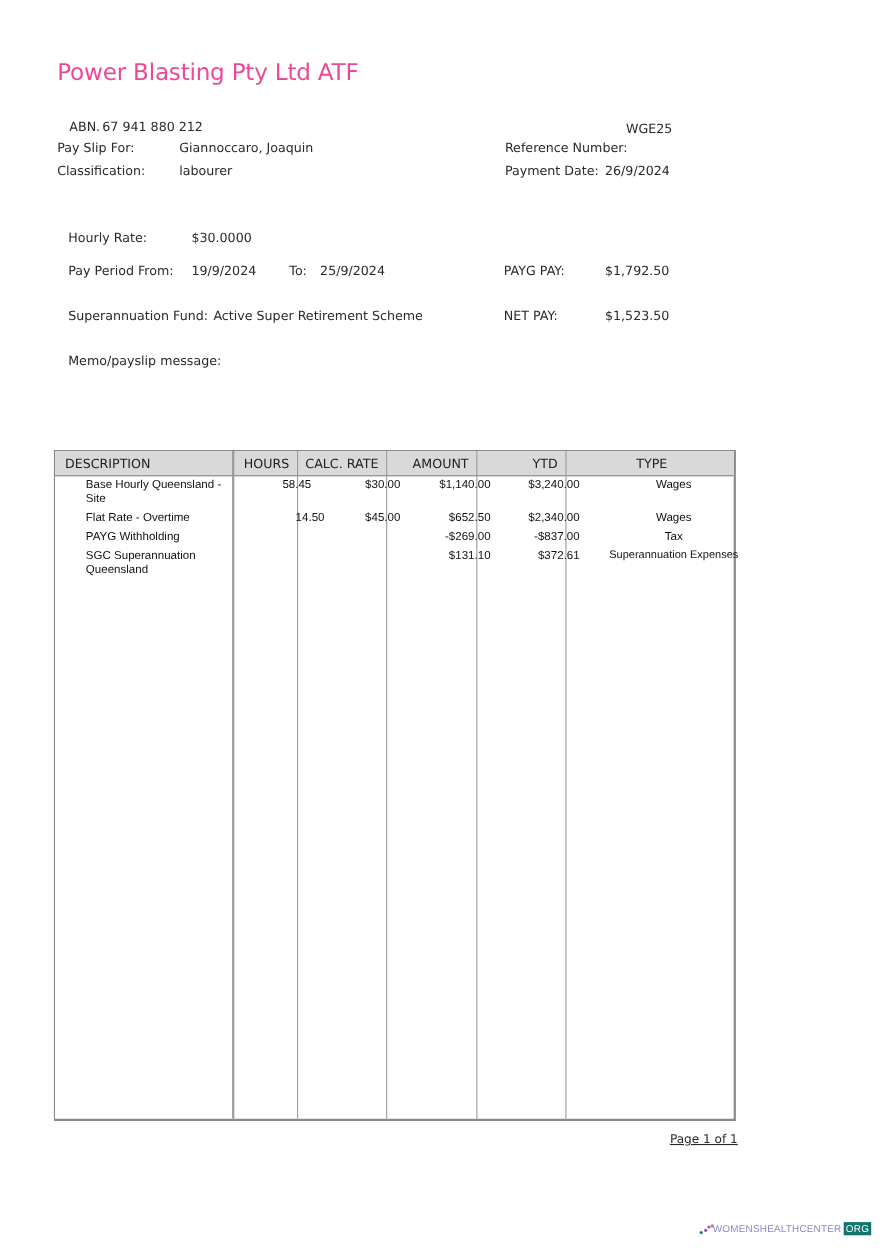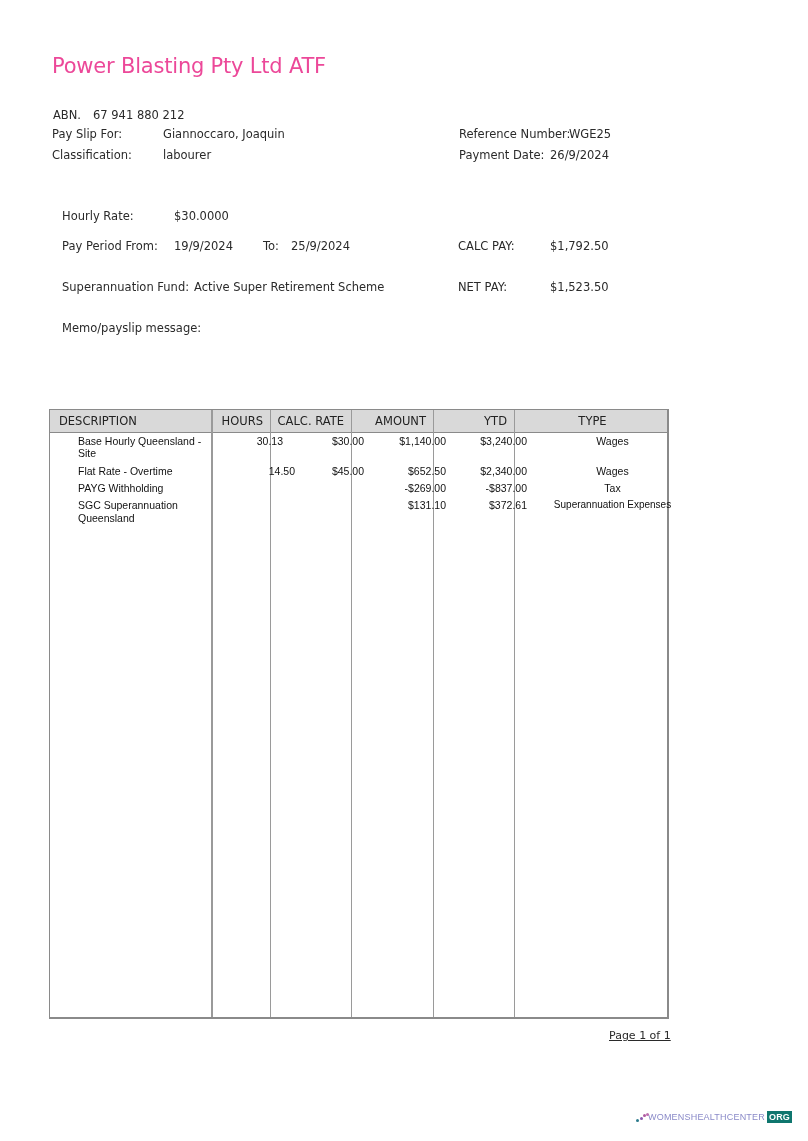--- a/index.html
+++ b/index.html
@@ -11,51 +11,51 @@
   .tbl { position:absolute; left:49px; top:409px; width:620px; height:610px;
          border:1px solid #8a8a8a; border-bottom:2px solid #8a8a8a; border-right:2px solid #8a8a8a; box-sizing:border-box; }
   .thead { position:absolute; left:0; top:0; right:0; height:22px; background:#d9d9d9;
            border-bottom:1px solid #8a8a8a; }
   .col { position:absolute; top:0; bottom:0; border-right:1px solid #9a9a9a; box-sizing:border-box; }
   .th { position:absolute; top:4px; font-size:11.5px; color:#222; font-family:"DejaVu Sans", sans-serif; }
   .td { position:absolute; font-size:10.5px; color:#111; font-family:"Liberation Sans", sans-serif; line-height:12px;padding-left:20px; }
   .r { text-align:right; }
   .c { text-align:center; }
   .logo { position:absolute; left:636px; top:1112px; font-size:9px; font-family:"Liberation Sans", sans-serif; color:#8a8ac8; letter-spacing:0.2px; }
-  .logo .org { background:#0f766e; color:#fff; padding:1px 2px; font-weight:bold; margin-left:2px; }
+  .logo .org { background:#0f766e; color:#fff; padding:1px 2px; font-weight:normal; margin-left:2px; }
   .dots { display:inline-block; width:12px; height:10px; position:relative; vertical-align:middle; }
   .dots i { position:absolute; width:3px; height:3px; border-radius:50%; }
 </style>
 </head>
 <body>
 
 <div class="abs title">Power Blasting Pty Ltd ATF</div>
 
-<div class="abs lbl" style="left:53px;top:108px;">ABN.</div>
+<div class="abs lbl" style="left:63px;top:108px;">ABN.</div>
 <div class="abs lbl" style="left:93px;top:108px;">67 941 880 212</div>
 
 <div class="abs lbl" style="left:52px;top:127px;">Pay Slip For:</div>
 <div class="abs lbl" style="left:163px;top:127px;">Giannoccaro, Joaquin</div>
 <div class="abs lbl" style="left:52px;top:148px;">Classification:</div>
 <div class="abs lbl" style="left:163px;top:148px;">labourer</div>
 
 <div class="abs lbl" style="left:459px;top:127px;">Reference Number:</div>
-<div class="abs lbl" style="left:569px;top:127px;">WGE25</div>
+<div class="abs lbl" style="left:569px;top:110px;">WGE25</div>
 <div class="abs lbl" style="left:459px;top:148px;">Payment Date:</div>
 <div class="abs lbl" style="left:550px;top:148px;">26/9/2024</div>
 
 <div class="abs lbl" style="left:62px;top:209px;">Hourly Rate:</div>
 <div class="abs lbl" style="left:174px;top:209px;">$30.0000</div>
 
 <div class="abs lbl" style="left:62px;top:239px;">Pay Period From:</div>
 <div class="abs lbl" style="left:174px;top:239px;">19/9/2024</div>
 <div class="abs lbl" style="left:263px;top:239px;">To:</div>
 <div class="abs lbl" style="left:291px;top:239px;">25/9/2024</div>
 
-<div class="abs lbl" style="left:458px;top:239px;">CALC PAY:</div>
+<div class="abs lbl" style="left:458px;top:239px;">PAYG PAY:</div>
 <div class="abs lbl" style="left:550px;top:239px;">$1,792.50</div>
 
 <div class="abs lbl" style="left:62px;top:280px;">Superannuation Fund:</div>
 <div class="abs lbl" style="left:194px;top:280px;">Active Super Retirement Scheme</div>
 
 <div class="abs lbl" style="left:458px;top:280px;">NET PAY:</div>
 <div class="abs lbl" style="left:550px;top:280px;">$1,523.50</div>
 
 <div class="abs lbl" style="left:62px;top:321px;">Memo/payslip message:</div>
 
@@ -69,21 +69,21 @@
 
   <div class="th" style="left:9px;">DESCRIPTION</div>
   <div class="th r" style="left:163px;width:50px;">HOURS</div>
   <div class="th r" style="left:221px;width:73px;">CALC. RATE</div>
   <div class="th r" style="left:302px;width:74px;">AMOUNT</div>
   <div class="th r" style="left:384px;width:73px;">YTD</div>
   <div class="th c" style="left:465px;width:155px;">TYPE</div>
 
   <div class="td" style="left:8px;top:25px;">Base Hourly Queensland -</div>
   <div class="td" style="left:8px;top:37px;">Site</div>
-  <div class="td r" style="left:163px;width:50px;top:25px;">30.13</div>
+  <div class="td r" style="left:163px;width:50px;top:25px;">58.45</div>
   <div class="td r" style="left:221px;width:73px;top:25px;">$30.00</div>
   <div class="td r" style="left:302px;width:74px;top:25px;">$1,140.00</div>
   <div class="td r" style="left:384px;width:73px;top:25px;">$3,240.00</div>
   <div class="td c" style="left:465px;width:155px;top:25px;">Wages</div>
 
   <div class="td" style="left:8px;top:55px;">Flat Rate - Overtime</div>
   <div class="td r" style="left:163px;width:62px;top:55px;">14.50</div>
   <div class="td r" style="left:221px;width:73px;top:55px;">$45.00</div>
   <div class="td r" style="left:302px;width:74px;top:55px;">$652.50</div>
   <div class="td r" style="left:384px;width:73px;top:55px;">$2,340.00</div>

